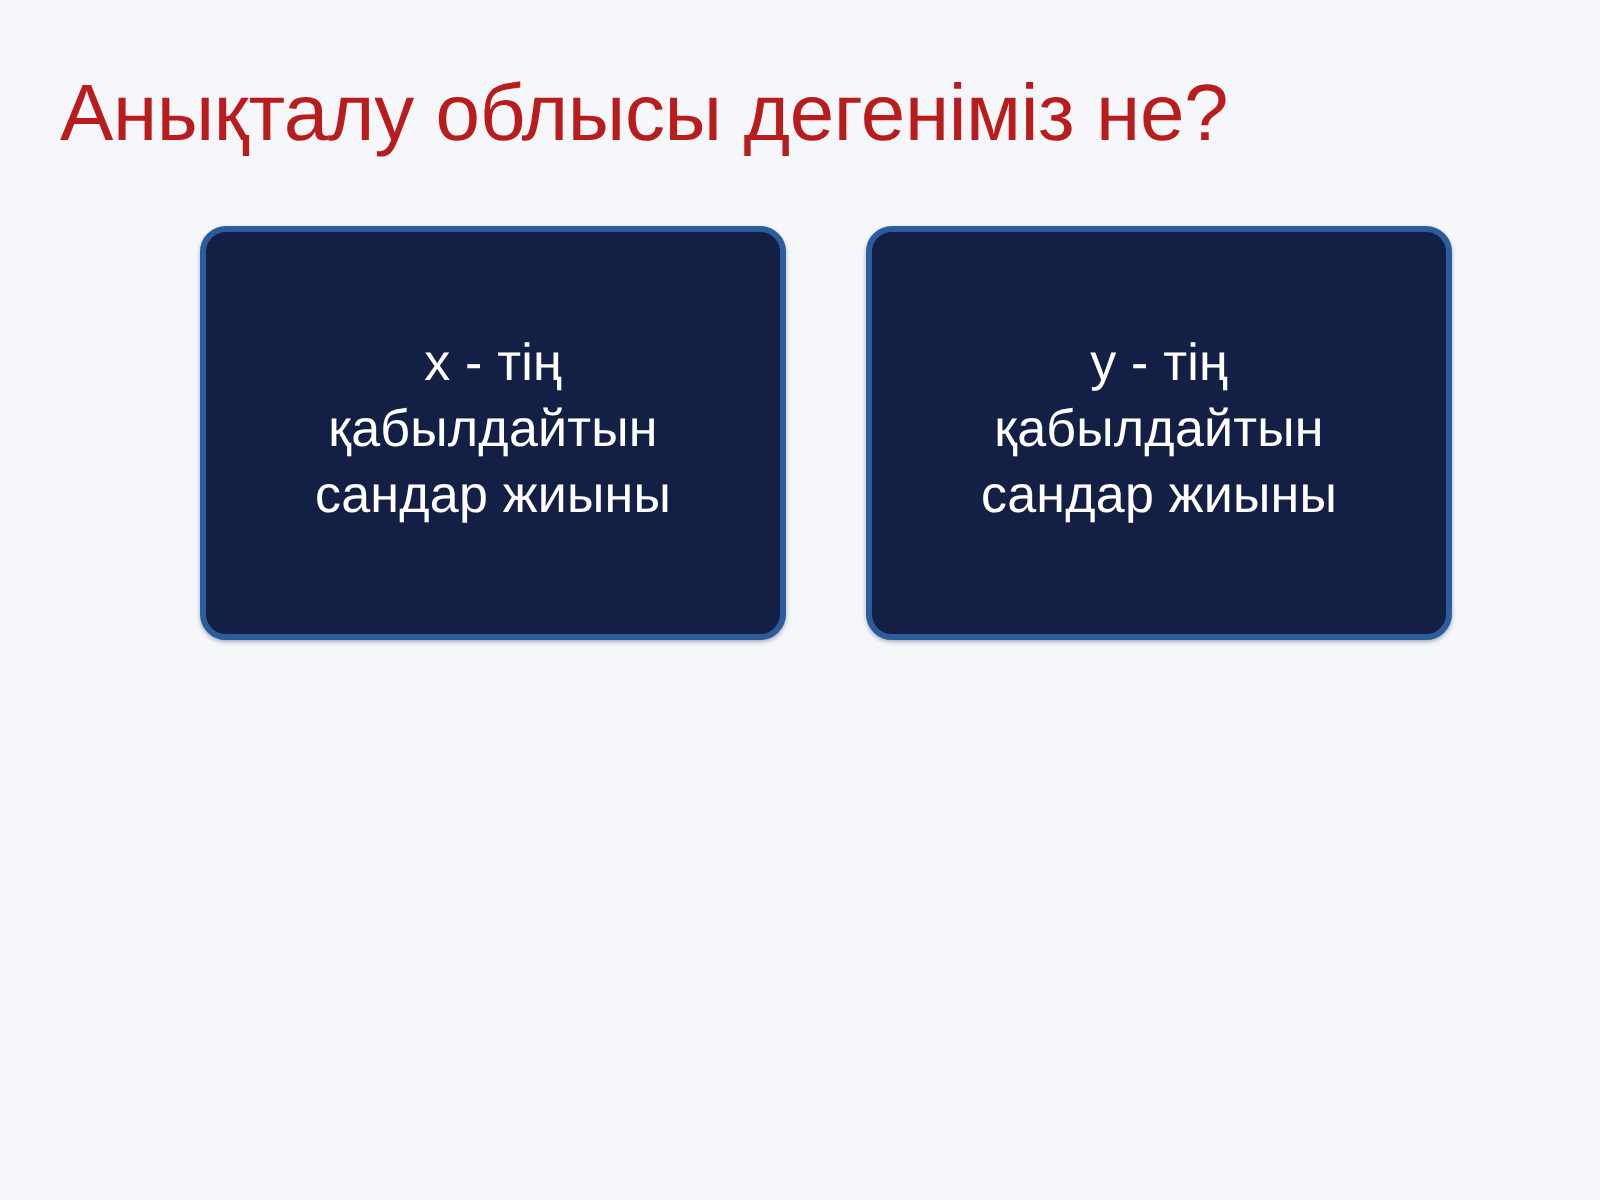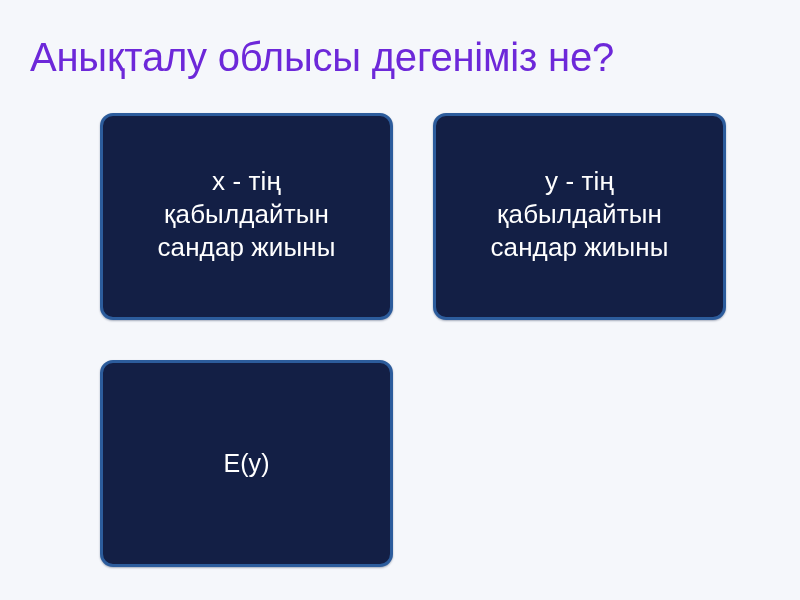--- a/index.html
+++ b/index.html
@@ -20,21 +20,21 @@
     box-sizing: border-box;
   }
   .question-title {
     position: absolute;
     left: 30px;
     top: 33px;
     width: 740px;
     font-size: 40px;
     line-height: 48px;
     font-weight: 400;
-    color: #6d28d9;
+    color: #b91c1c;
     letter-spacing: -0.2px;
     white-space: nowrap;
   }
   .answer-grid {
     position: absolute;
     left: 100px;
     top: 113px;
     width: 598px;
     height: 435px;
     display: grid;
@@ -88,18 +88,15 @@
 сандар жиыны</span>
     </div>
 
     <div class="answer-card row-top">
       <span class="answer-text">у - тің
 қабылдайтын
 сандар жиыны</span>
     </div>
 
 
-    <div class="answer-card compact">
-      <span class="answer-text">E(y)</span>
-    </div>
 
   </div>
 </div>
 
 </body></html>

